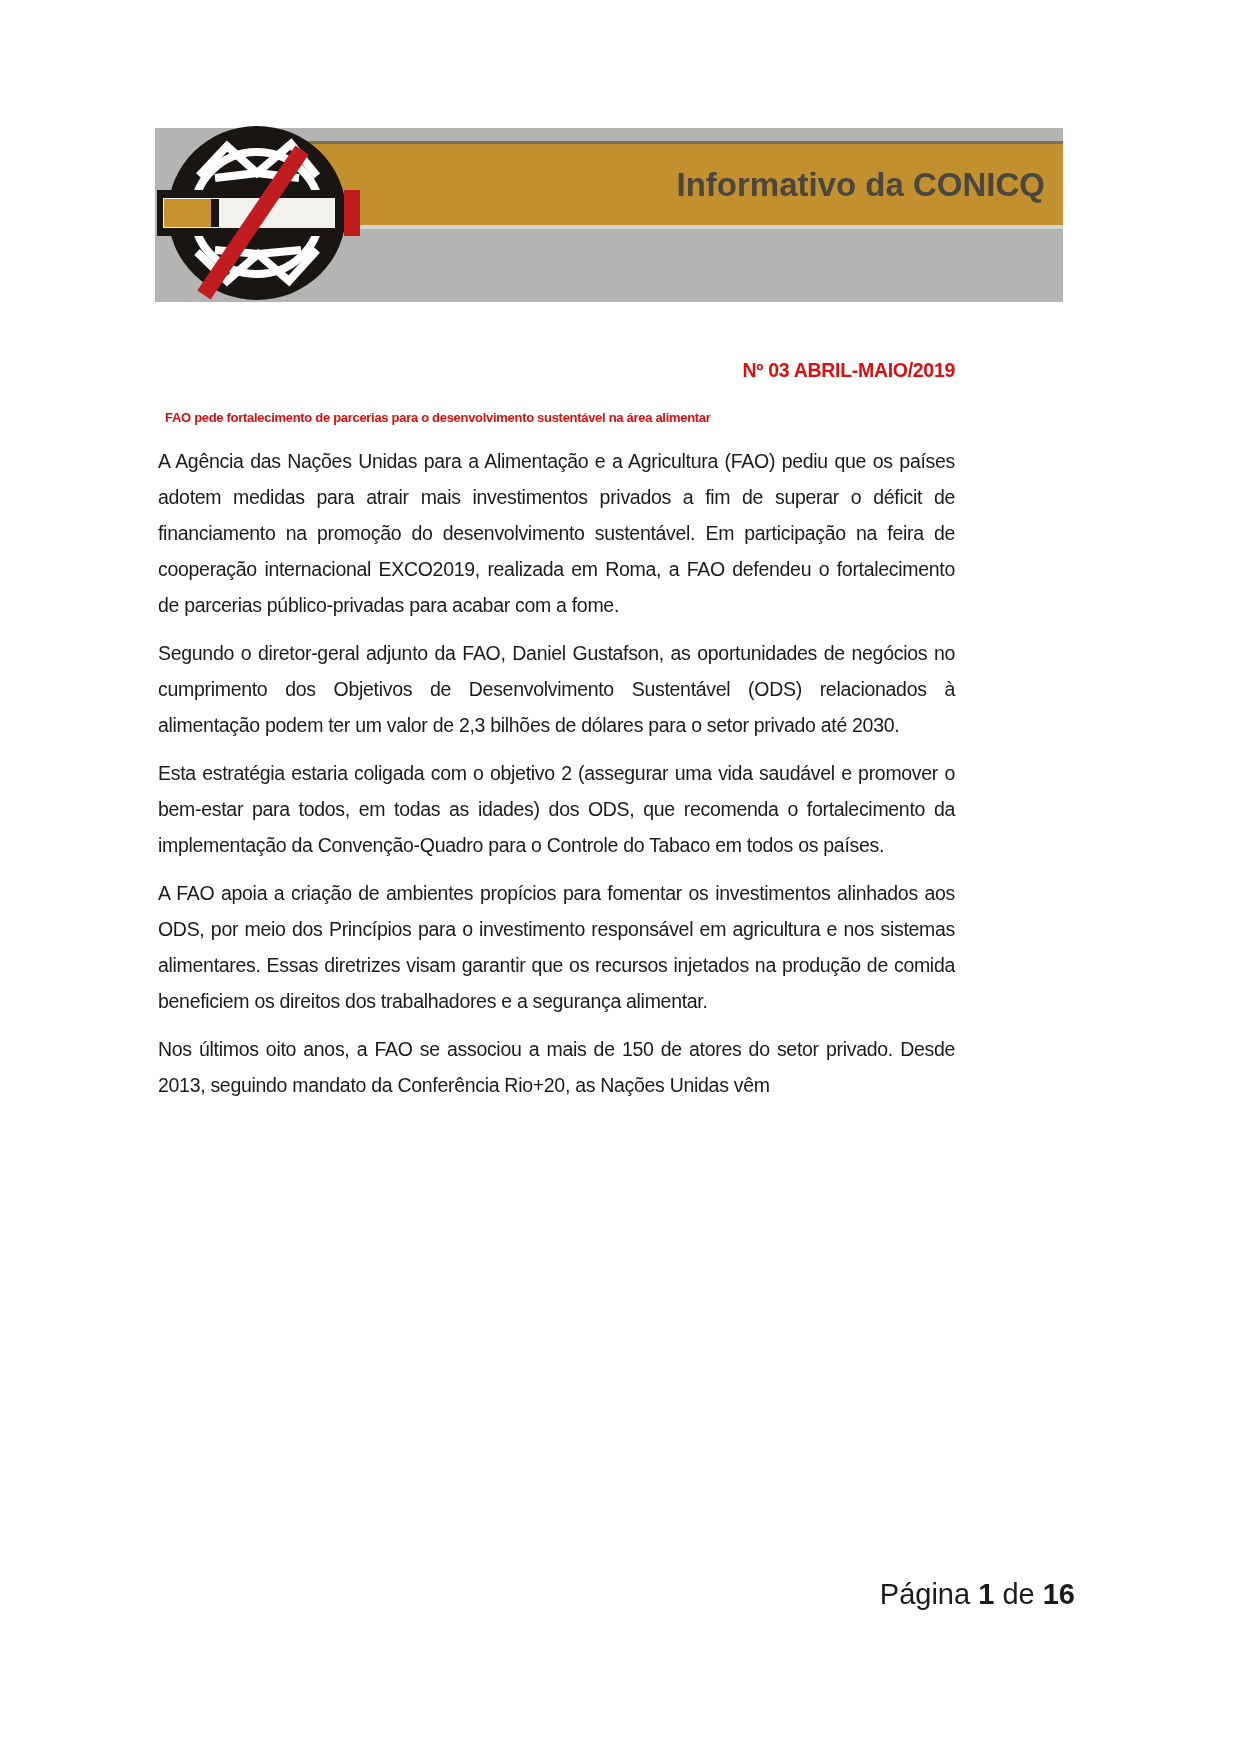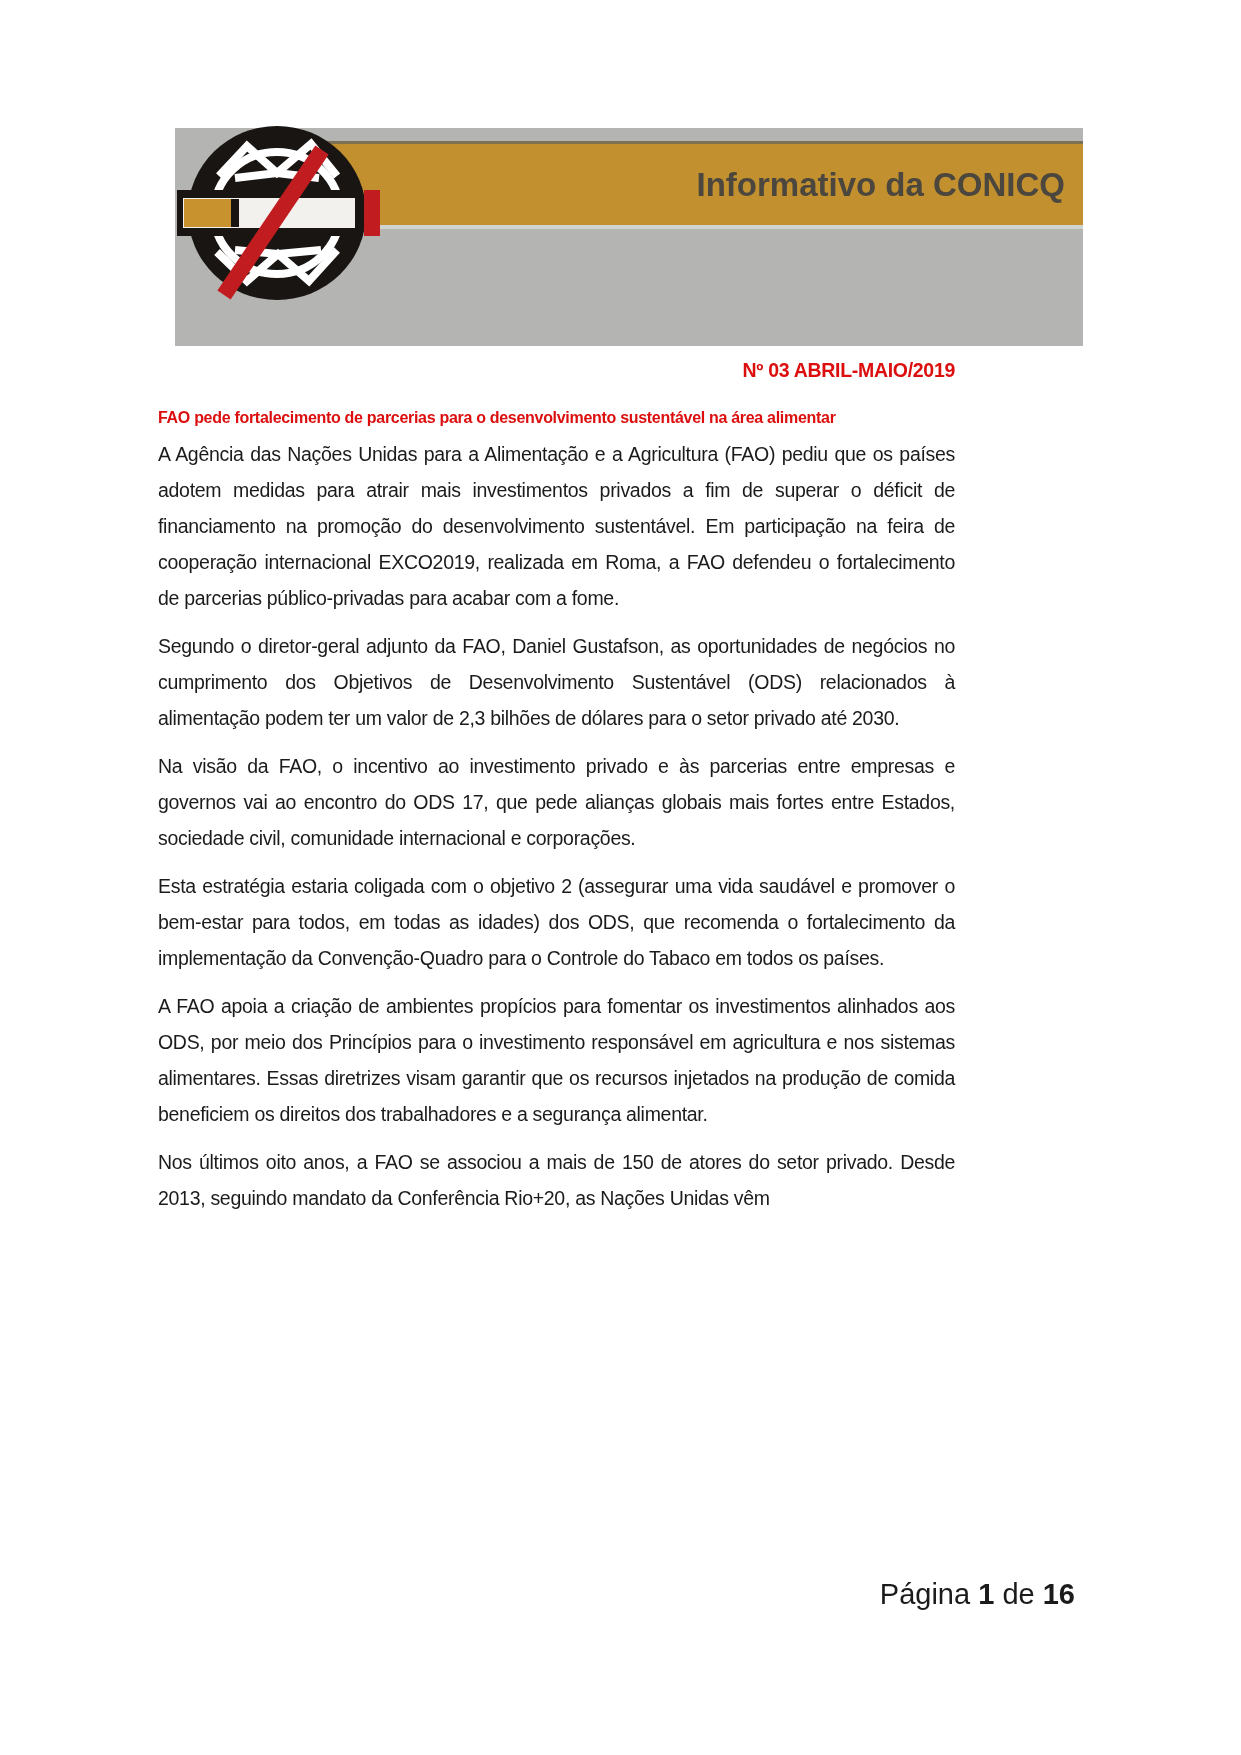--- a/index.html
+++ b/index.html
@@ -1,36 +1,36 @@
 <!DOCTYPE html>
 <html><head>
 <meta charset="utf-8">
 <style>
   html,body{margin:0;padding:0;background:#ffffff;}
   .page{
     position:relative;width:1241px;height:1755px;background:#ffffff;
     font-family:"Liberation Sans",sans-serif;overflow:hidden;
   }
   
-  .banner{position:absolute;left:155px;top:128px;width:908px;height:218px;background:#B4B5B2;margin-left:20px;}
+  .banner{position:absolute;left:155px;top:128px;width:908px;height:174px;background:#B4B5B2;}
   .banner-gold{
     position:absolute;left:150px;right:0;top:13px;height:88px;background:#C2902E;
     border-top:3px solid #7E7055;border-bottom:4px solid #CFD4D2;
     display:flex;align-items:center;justify-content:flex-end;
     padding-right:18px;box-sizing:border-box;
   }
   .banner-title{font-size:33px;font-weight:bold;color:#4B463E;}
   .logo-svg{position:absolute;left:2px;top:-4px;}
   
   .content{
     position:absolute;left:158px;top:352px;width:797px;
     color:#1B1B1B;font-size:19.5px;line-height:36px;letter-spacing:-0.3px;
   }
   .h-red{color:#DC0E0E;font-weight:bold;margin:0 0 12px 0;font-size:19.5px;text-align:right;}
-  .article-title{color:#DC0E0E;font-weight:bold;margin:0;text-align:justify;font-size:16px;}
+  .article-title{color:#DC0E0E;font-weight:bold;margin:7px;text-align:justify;font-size:13px;}
   .article-subtitle{color:#DC0E0E;font-weight:normal;margin:0 0 12px 0;}
   p.body{text-align:justify;margin:0 0 12px 0;}
   
   .footer{position:absolute;top:1578px;right:166px;font-size:29px;color:#1B1B1B;letter-spacing:0;}
   .footer .bold{font-weight:bold;}
 </style>
 </head>
 <body>
 
 <div class="page">
@@ -63,21 +63,20 @@
 
   <div class="content">
     <p class="h-red">Nº 03 ABRIL-MAIO/2019</p>
 
 
     <p class="article-title">FAO pede fortalecimento de parcerias para o desenvolvimento sustentável na área alimentar</p>
 
 
     <p class="body">A Agência das Nações Unidas para a Alimentação e a Agricultura (FAO) pediu que os países adotem medidas para atrair mais investimentos privados a fim de superar o déficit de financiamento na promoção do desenvolvimento sustentável. Em participação na feira de cooperação internacional EXCO2019, realizada em Roma, a FAO defendeu o fortalecimento de parcerias público-privadas para acabar com a fome.</p>
     <p class="body">Segundo o diretor-geral adjunto da FAO, Daniel Gustafson, as oportunidades de negócios no cumprimento dos Objetivos de Desenvolvimento Sustentável (ODS) relacionados à alimentação podem ter um valor de 2,3 bilhões de dólares para o setor privado até 2030.</p>
-    <p class="body">Na visão da FAO, o incentivo ao investimento privado e às parcerias entre empresas e governos vai ao encontro do ODS 17, que pede alianças globais mais fortes entre Estados, sociedade civil, comunidade internacional e corporações.</p>
     <p class="body">Esta estratégia estaria coligada com o objetivo 2 (assegurar uma vida saudável e promover o bem-estar para todos, em todas as idades) dos ODS, que recomenda o fortalecimento da implementação da Convenção-Quadro para o Controle do Tabaco em todos os países.</p>
     <p class="body">A FAO apoia a criação de ambientes propícios para fomentar os investimentos alinhados aos ODS, por meio dos Princípios para o investimento responsável em agricultura e nos sistemas alimentares. Essas diretrizes visam garantir que os recursos injetados na produção de comida beneficiem os direitos dos trabalhadores e a segurança alimentar.</p>
     <p class="body">Nos últimos oito anos, a FAO se associou a mais de 150 de atores do setor privado. Desde 2013, seguindo mandato da Conferência Rio+20, as Nações Unidas vêm</p>
   </div>
 
   <div class="footer">
     <span>Página</span>
     <span class="bold">1</span>
     <span>de</span>
     <span class="bold">16</span>

